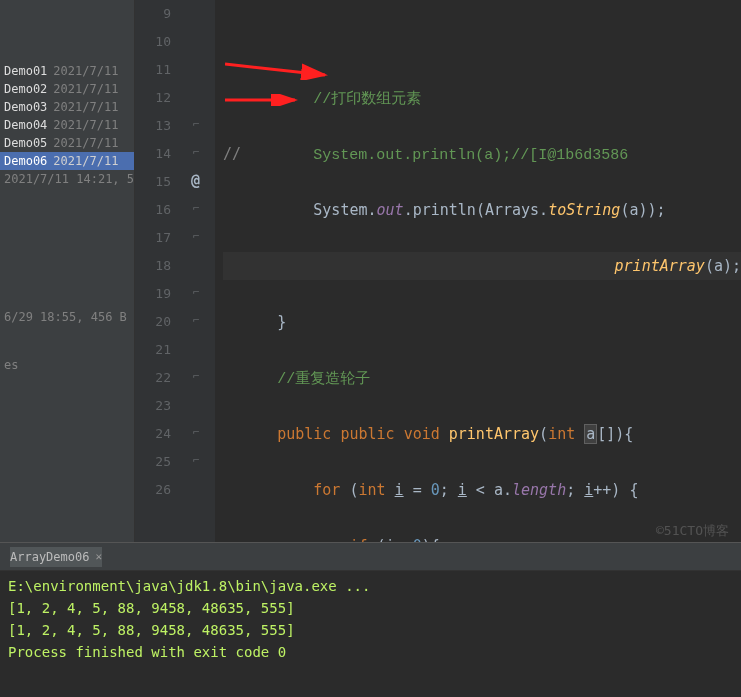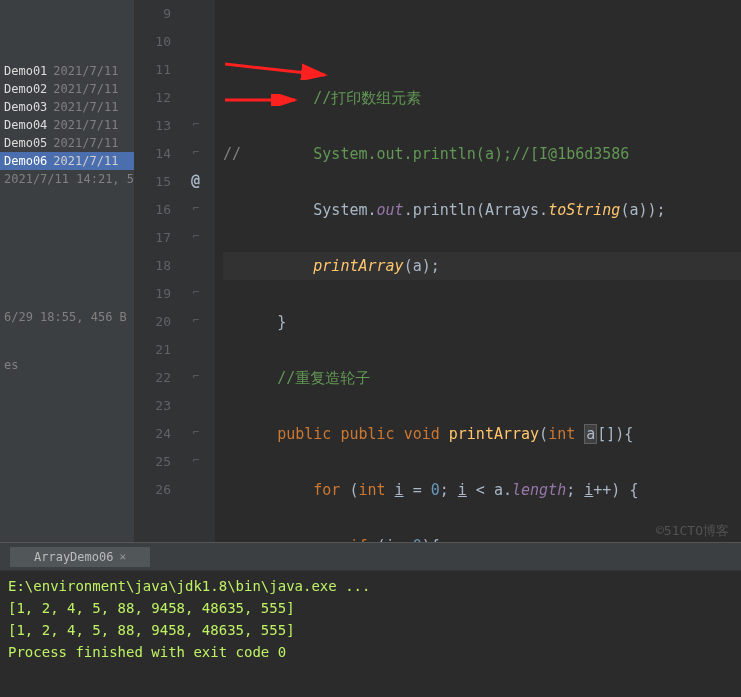--- a/index.html
+++ b/index.html
@@ -73,25 +73,25 @@
     }
     .code {
       flex: 1;
       line-height: 28px;
       white-space: pre;
       font-size: 15px;
       padding-left: 8px;
       position: relative;
     }
     .line { height: 28px; }
-    .line.current { background: #323232; }
+    .line.current { background: #323232; text-align: right; }
     .kw { color: #cc7832; }
     .num { color: #6897bb; }
     .com { color: #808080; }
-    .com-cn { color: #629755; font-style: normal; }
+    .com-cn { color: #629755; font-style: normal; font-family: Liberation Mono, monospace; }
     .fn { color: #ffc66d; font-style: italic; }
     .fn2 { color: #ffc66d; }
     .field { color: #9876aa; font-style: italic; }
     .var { text-decoration: underline; }
     .param-hl { background: #404040; border: 1px solid #606060; padding: 0 1px; }
     .arrow {
       position: absolute;
       color: #ff0000;
       pointer-events: none;
       z-index: 10;
@@ -108,21 +108,21 @@
       height: 28px;
       background: #3c3f41;
       display: flex;
       align-items: center;
       padding-left: 10px;
       border-bottom: 1px solid #323232;
     }
     .tab {
       background: #515658;
       color: #bbb;
-      padding: 3px 24px;
+      padding: 3px 0;
       font-size: 12px;
       display: flex;
       align-items: center;
       gap: 6px;
     }
     .tab-close { font-size: 11px; color: #999; }
     .console {
       flex: 1;
       background: #2b2b2b;
       color: #bef264;

